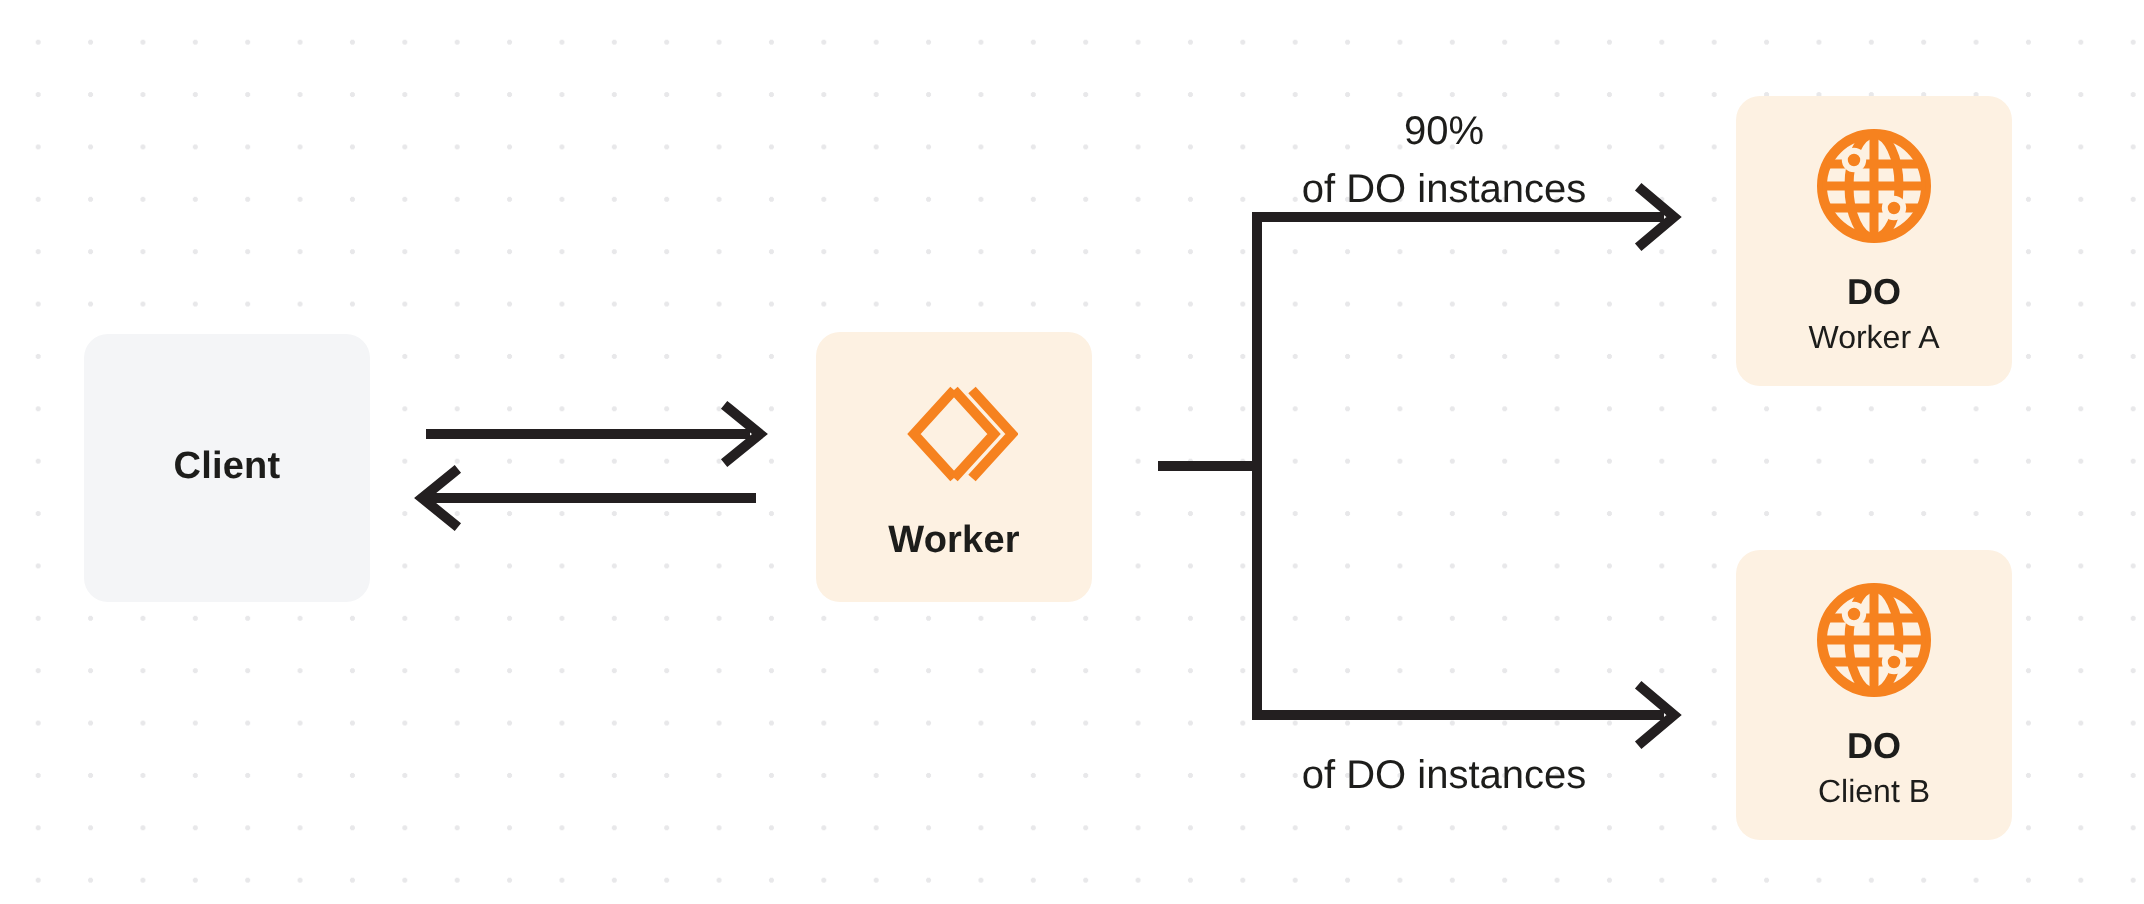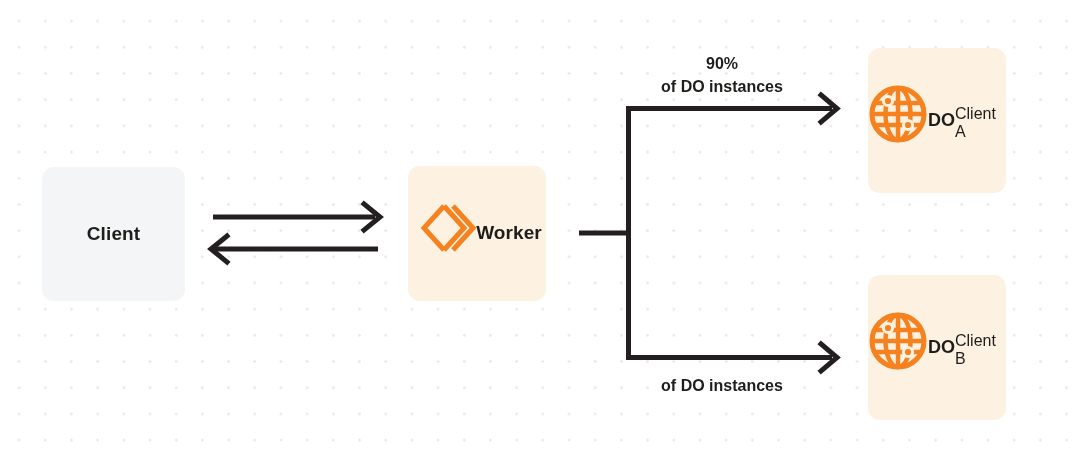--- a/index.html
+++ b/index.html
@@ -21,21 +21,21 @@
     background-image: radial-gradient(circle, #e8e8ea 1.3px, rgba(255,255,255,0) 1.4px);
     background-size: 26.2px 26.2px;
     background-position: 6px 8px;
   }
 
   
   .node {
     position: absolute;
     border-radius: 12px;
     display: flex;
-    flex-direction: row;
+    flex-direction: column;
     align-items: center;
     justify-content: center;
     box-sizing: border-box;
   }
   .node-client {
     left: 42px;
     top: 167px;
     width: 143px;
     height: 134px;
     background-color: #f4f5f7;
@@ -98,22 +98,22 @@
     top: 0;
     width: 1072px;
     height: 452px;
     pointer-events: none;
   }
 
   
   .edge-label {
     position: absolute;
     text-align: center;
-    font-size: 16px;
-    font-weight: bold;
+    font-size: 20px;
+    font-weight: normal;
     color: #1d1d1b;
     line-height: 1.45;
     white-space: nowrap;
   }
   .edge-label-top {
     left: 632px;
     top: 52px;
     width: 180px;
   }
   .edge-label-bottom {
@@ -192,21 +192,21 @@
 
         <line x1="6.2" y1="19" x2="53.8" y2="19" stroke="#f6821f" stroke-width="4.5"></line>
         <line x1="4.2" y1="30" x2="55.8" y2="30" stroke="#f6821f" stroke-width="4.5"></line>
         <line x1="6.2" y1="41" x2="53.8" y2="41" stroke="#f6821f" stroke-width="4.5"></line>
 
         <circle cx="20" cy="17" r="4.6" fill="#f6821f" stroke="#fdf1e2" stroke-width="3"></circle>
         <circle cx="40" cy="41" r="4.6" fill="#f6821f" stroke="#fdf1e2" stroke-width="3"></circle>
       </svg>
     </div>
     <div class="node-title-sm">DO</div>
-    <div class="node-sub">Client A</div>
+    <div class="node-sub">Worker A</div>
   </div>
 
   <div class="node node-do-b">
     <div class="do-icon">
       <svg width="60" height="60" viewBox="0 0 60 60">
         <circle cx="30" cy="30" r="26" fill="none" stroke="#f6821f" stroke-width="5"></circle>
         <ellipse cx="30" cy="30" rx="12.5" ry="26" fill="none" stroke="#f6821f" stroke-width="4.5"></ellipse>
         <line x1="30" y1="4" x2="30" y2="56" stroke="#f6821f" stroke-width="4.5"></line>
         <line x1="6.2" y1="19" x2="53.8" y2="19" stroke="#f6821f" stroke-width="4.5"></line>
         <line x1="4.2" y1="30" x2="55.8" y2="30" stroke="#f6821f" stroke-width="4.5"></line>

